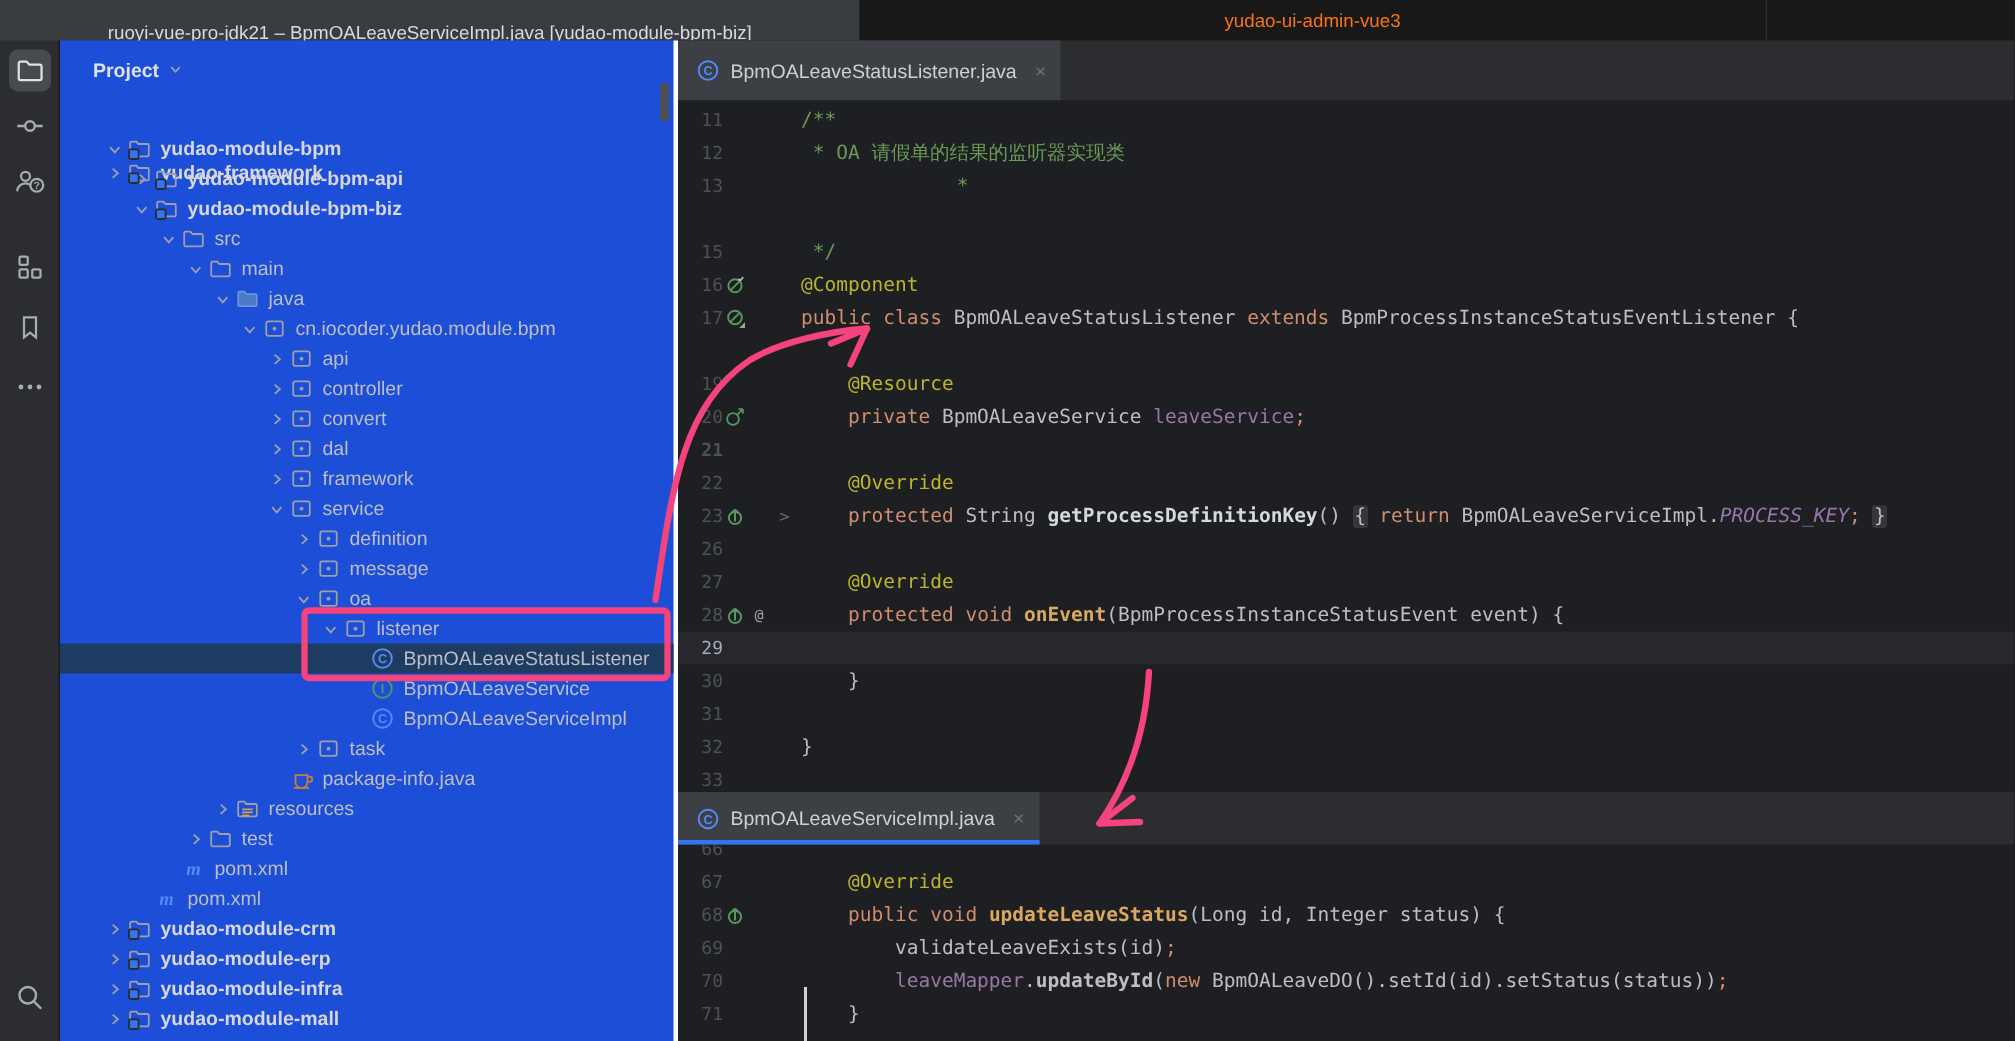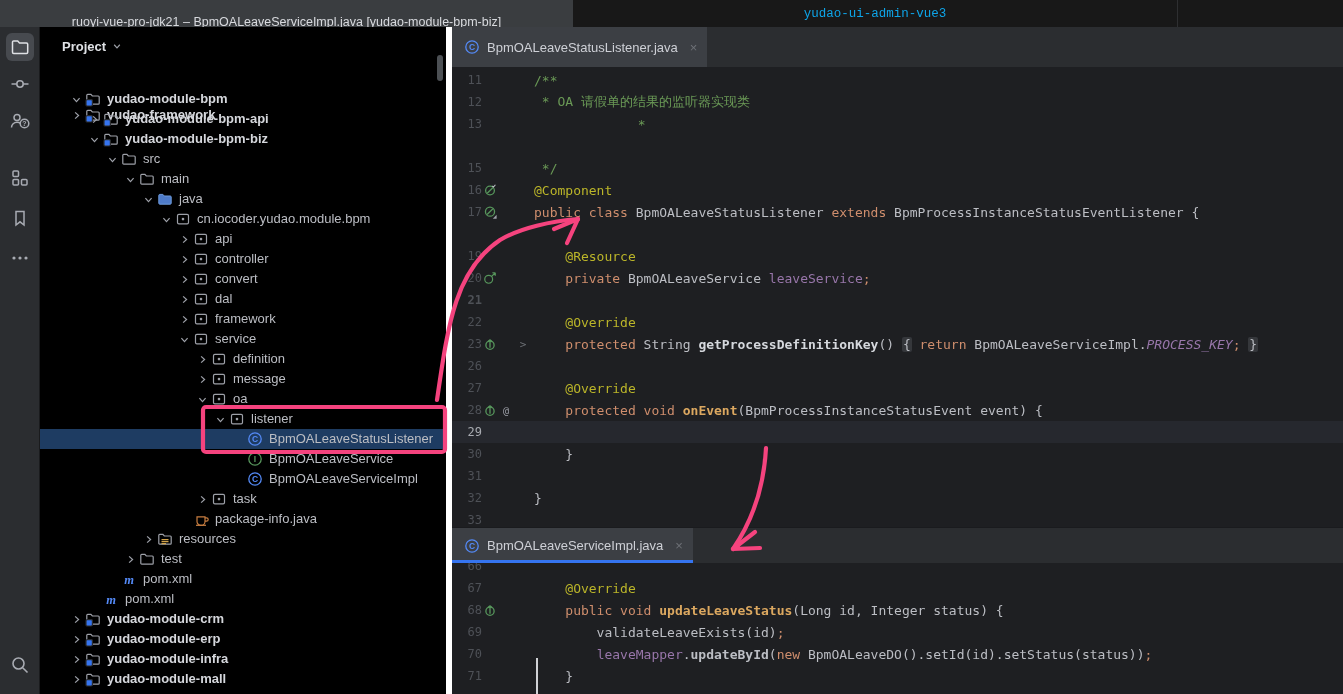--- a/index.html
+++ b/index.html
@@ -4,33 +4,33 @@
 <style>
   html,body{margin:0;padding:0;background:#1E1F22;}
   body{width:1343px;height:694px;overflow:hidden;font-family:"Liberation Sans","DejaVu Sans",sans-serif;}
   #app{position:relative;width:1343px;height:694px;}
 
   
   .tb-left{position:absolute;left:0;top:0;width:573px;height:44px;background:#3A3D40;color:#D8DADE;
            font-size:12.5px;display:flex;align-items:center;justify-content:center;}
   .tb-right{position:absolute;left:573px;top:0;width:770px;height:27px;background:#181818;}
   .tb-right-inner{position:absolute;left:0;top:0;width:604px;height:27px;display:flex;align-items:center;
-           justify-content:center;color:#0ea5e9;font-size:12.5px;font-family:Liberation Mono, monospace;}
+           justify-content:center;color:#f97316;font-size:12.5px;}
   .tb-div{position:absolute;left:604px;top:0;width:1px;height:27px;background:#2E2F31;}
 
   
   .activitybar{position:absolute;left:0;top:27px;width:40px;height:667px;background:#2B2D30;
            border-right:1px solid #1A1B1D;box-sizing:border-box;}
   .ab-item{position:absolute;left:6px;width:28px;height:28px;border-radius:6px;display:flex;
            align-items:center;justify-content:center;color:#A8ABB2;}
   .ab-item.sel{background:#474A4F;color:#DFE1E5;}
 
   
-  .project{position:absolute;left:40px;top:27px;width:412px;height:667px;background:#000000;
-           border-right:6px solid #ffffff;box-sizing:border-box;overflow:hidden;}
+  .project{position:absolute;left:40px;top:27px;width:412px;height:667px;background:#1d4ed8;
+           border-right:3px solid #ffffff;box-sizing:border-box;overflow:hidden;}
   .p-header{height:38px;display:flex;align-items:center;padding-left:22px;color:#DFE1E5;
            font-weight:700;font-size:13px;gap:6px;}
   .p-header .chev-down{color:#9DA0A8;display:flex;}
   .tree-scroll{position:absolute;right:3px;top:28px;width:6px;height:26px;background:#4C5054;border-radius:3px;}
   .trow{position:absolute;left:0;height:20px;width:412px;display:flex;align-items:center;
            font-size:13px;color:#BCBEC4;box-sizing:border-box;white-space:nowrap;}
   .trow.sel{background:#1E3C62;}
   .trow.bold .tlabel{font-weight:700;color:#D5D7DC;}
   .chev{width:16px;flex:0 0 16px;height:16px;display:flex;align-items:center;justify-content:center;color:#9DA0A8;}
   .chev.open svg{transform:rotate(90deg);}

